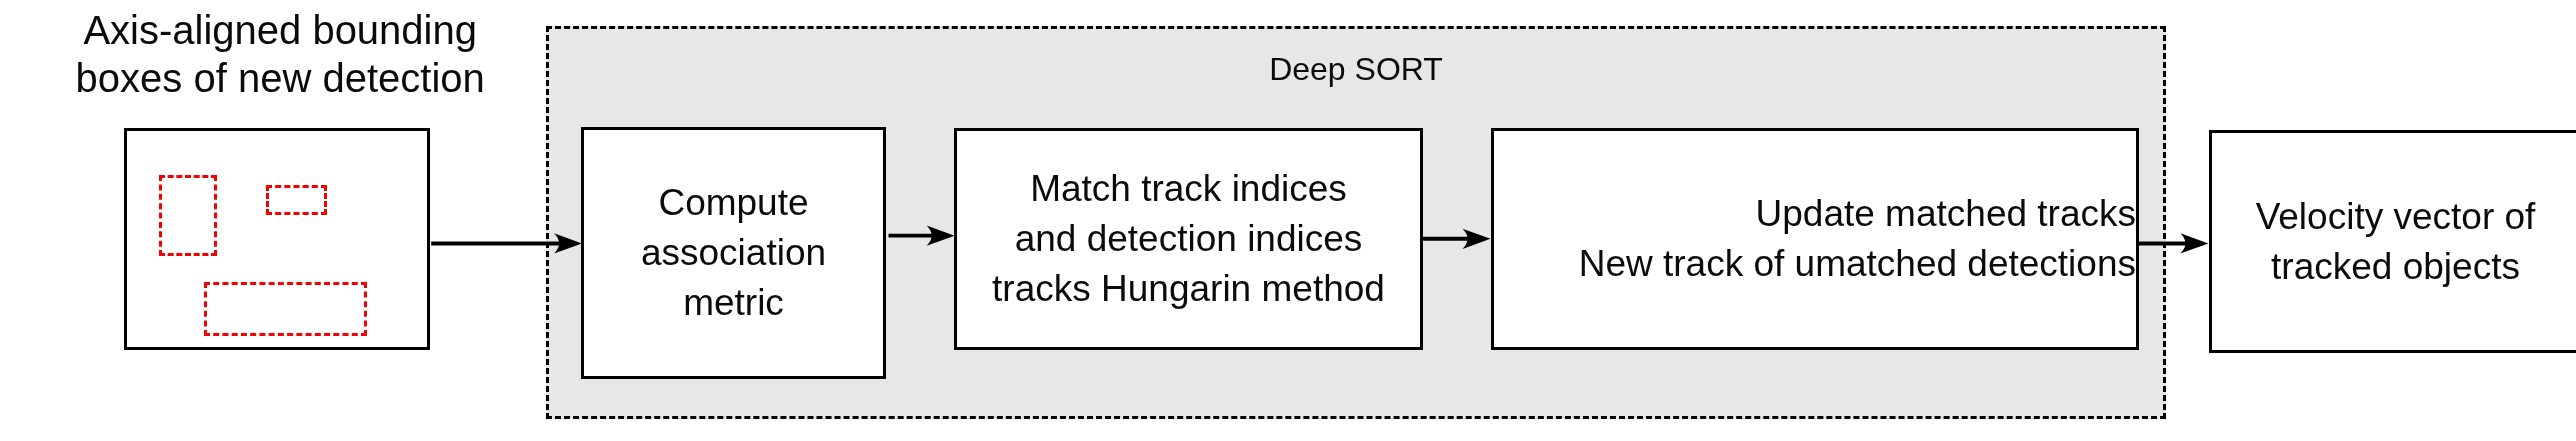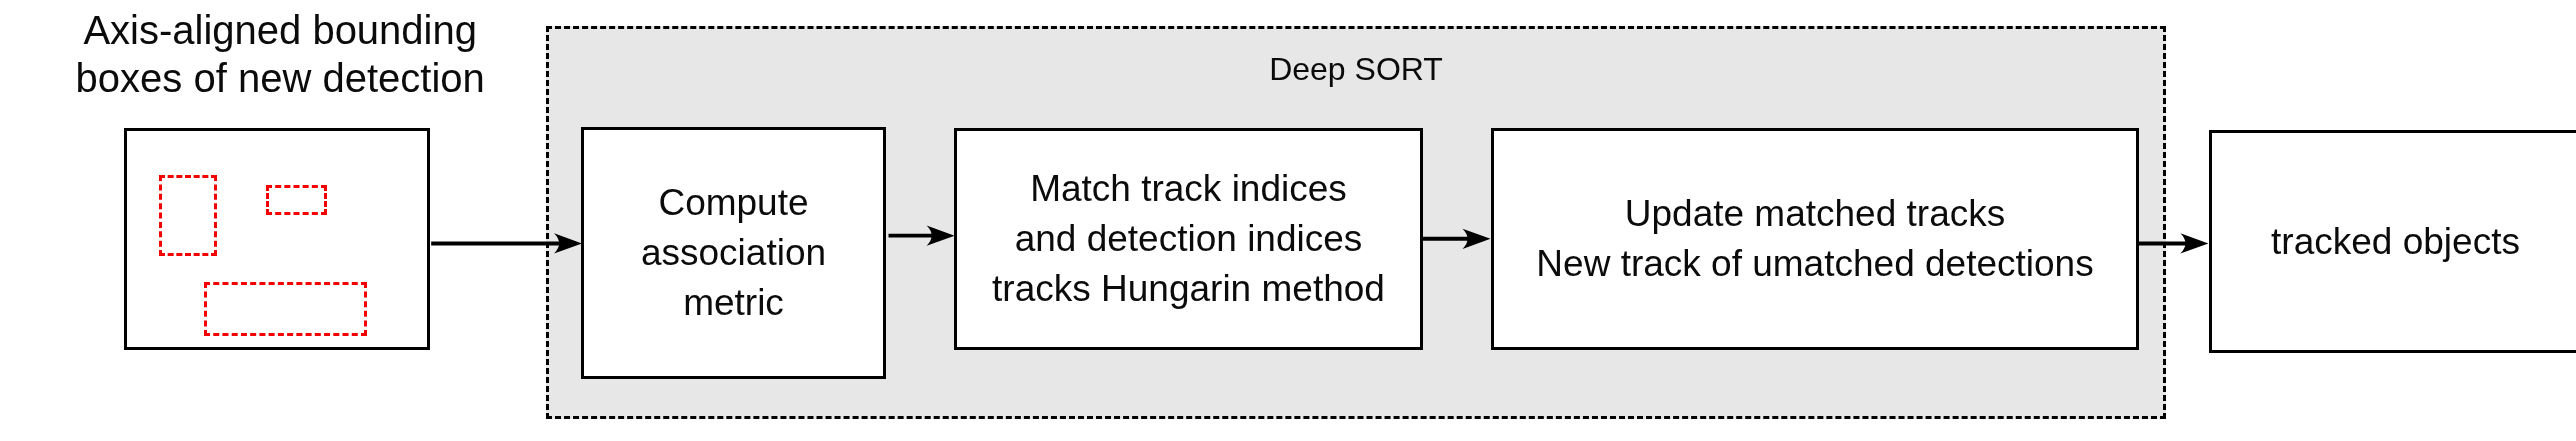--- a/index.html
+++ b/index.html
@@ -81,21 +81,21 @@
     flex-direction: column;
     justify-content: center;
     align-items: center;
     text-align: center;
     font-size: 37px;
     line-height: 50px;
     white-space: nowrap;
   }
   .node-step1  { left: 550px;  top: 127px; width: 305px; height: 252px; }
   .node-step2  { left: 923px; top: 128px; width: 469px; height: 222px; }
-  .node-step3  { left: 1460px; top: 128px; width: 648px; height: 222px; }
+  .node-step3  { left: 1460px; top: 128px; width: 648px; height: 222px; align-items: flex-end; }
   .node-output { left: 2178px; top: 130px; width: 373px; height: 223px; }
 
   
   .arrow-layer {
     position: absolute;
     left: 0;
     top: 0;
     width: 2576px;
     height: 441px;
     pointer-events: none;
@@ -132,20 +132,21 @@
     <div>and detection indices</div>
     <div>tracks Hungarin method</div>
   </div>
 
   <div class="node node-step3">
     <div>Update matched tracks</div>
     <div>New track of umatched detections</div>
   </div>
 
   <div class="node node-output">
+    <div>Velocity vector of</div>
     <div>tracked objects</div>
   </div>
 
   <svg class="arrow-layer" viewBox="0 0 3309 567" xmlns="http://www.w3.org/2000/svg">
     <g>
       <line x1="513" y1="313" x2="687" y2="313" stroke="#000" stroke-width="5"></line>
       <path d="M707,313 L671,300 Q684,313 671,326 Z" fill="#000"></path>
     </g>
     <g>
       <line x1="1101" y1="303" x2="1166" y2="303" stroke="#000" stroke-width="5"></line>

